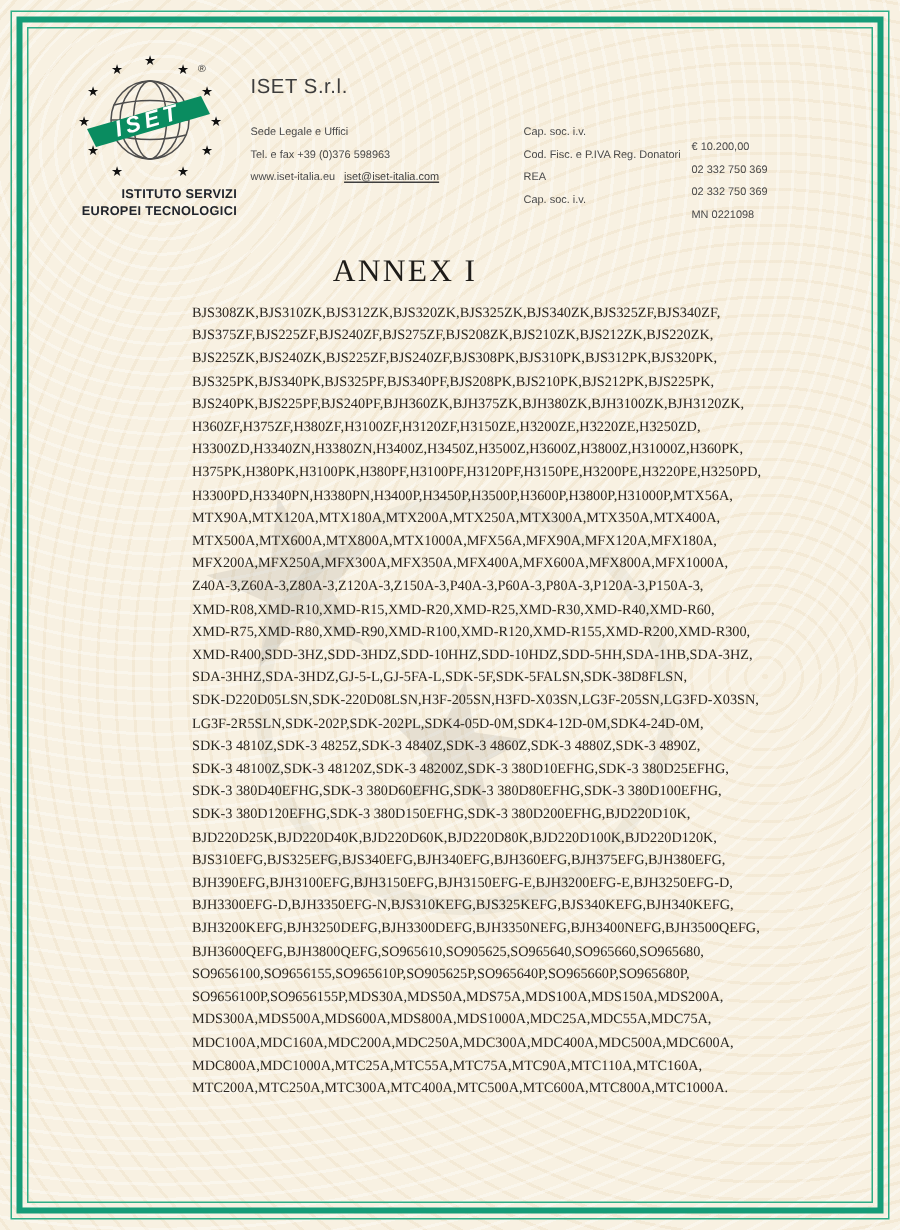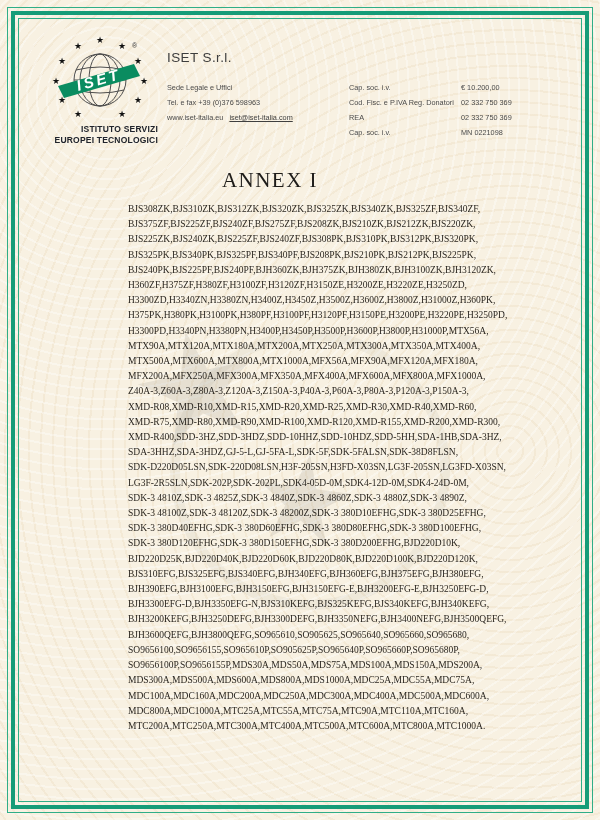--- a/index.html
+++ b/index.html
@@ -28,21 +28,21 @@
   .logo-subtitle{margin-top:2px;font-size:8.5px;font-weight:bold;color:#20242c;line-height:1.25;letter-spacing:0.2px;text-align:right;}
 
   
   .company-name{position:absolute;left:167px;top:50px;font-size:13.5px;color:#3d3d3d;letter-spacing:0.4px;}
   .header-left{position:absolute;left:167px;top:80px;font-size:7.3px;color:#4a4a4a;}
   .header-left .hl-row{height:15px;line-height:15px;white-space:nowrap;}
   .header-left .link{text-decoration:underline;color:#3f3f3f;margin-left:6px;margin-top:16px;}
   .header-right{position:absolute;left:349px;top:80px;font-size:7.3px;color:#4a4a4a;width:220px;}
   .header-right .hr-row{height:15px;line-height:15px;display:flex;white-space:nowrap;}
   .header-right .hr-label{width:112px;flex:0 0 112px;}
-  .header-right .hr-value{flex:1;}
+  .header-right .hr-value{flex:1;margin-top:10px;}
 
   
   .annex-title{position:absolute;left:0;top:168px;width:540px;text-align:center;
     font-family:"Liberation Serif",serif;font-size:21px;letter-spacing:1.5px;color:#1e1c19;}
   .code-list{position:absolute;left:128px;top:202px;width:430px;
     font-family:"Liberation Serif",serif;font-size:9.5px;line-height:15.2px;color:#2a2620;}
   .code-list div{white-space:nowrap;}
 </style>
 </head>
 <body>

